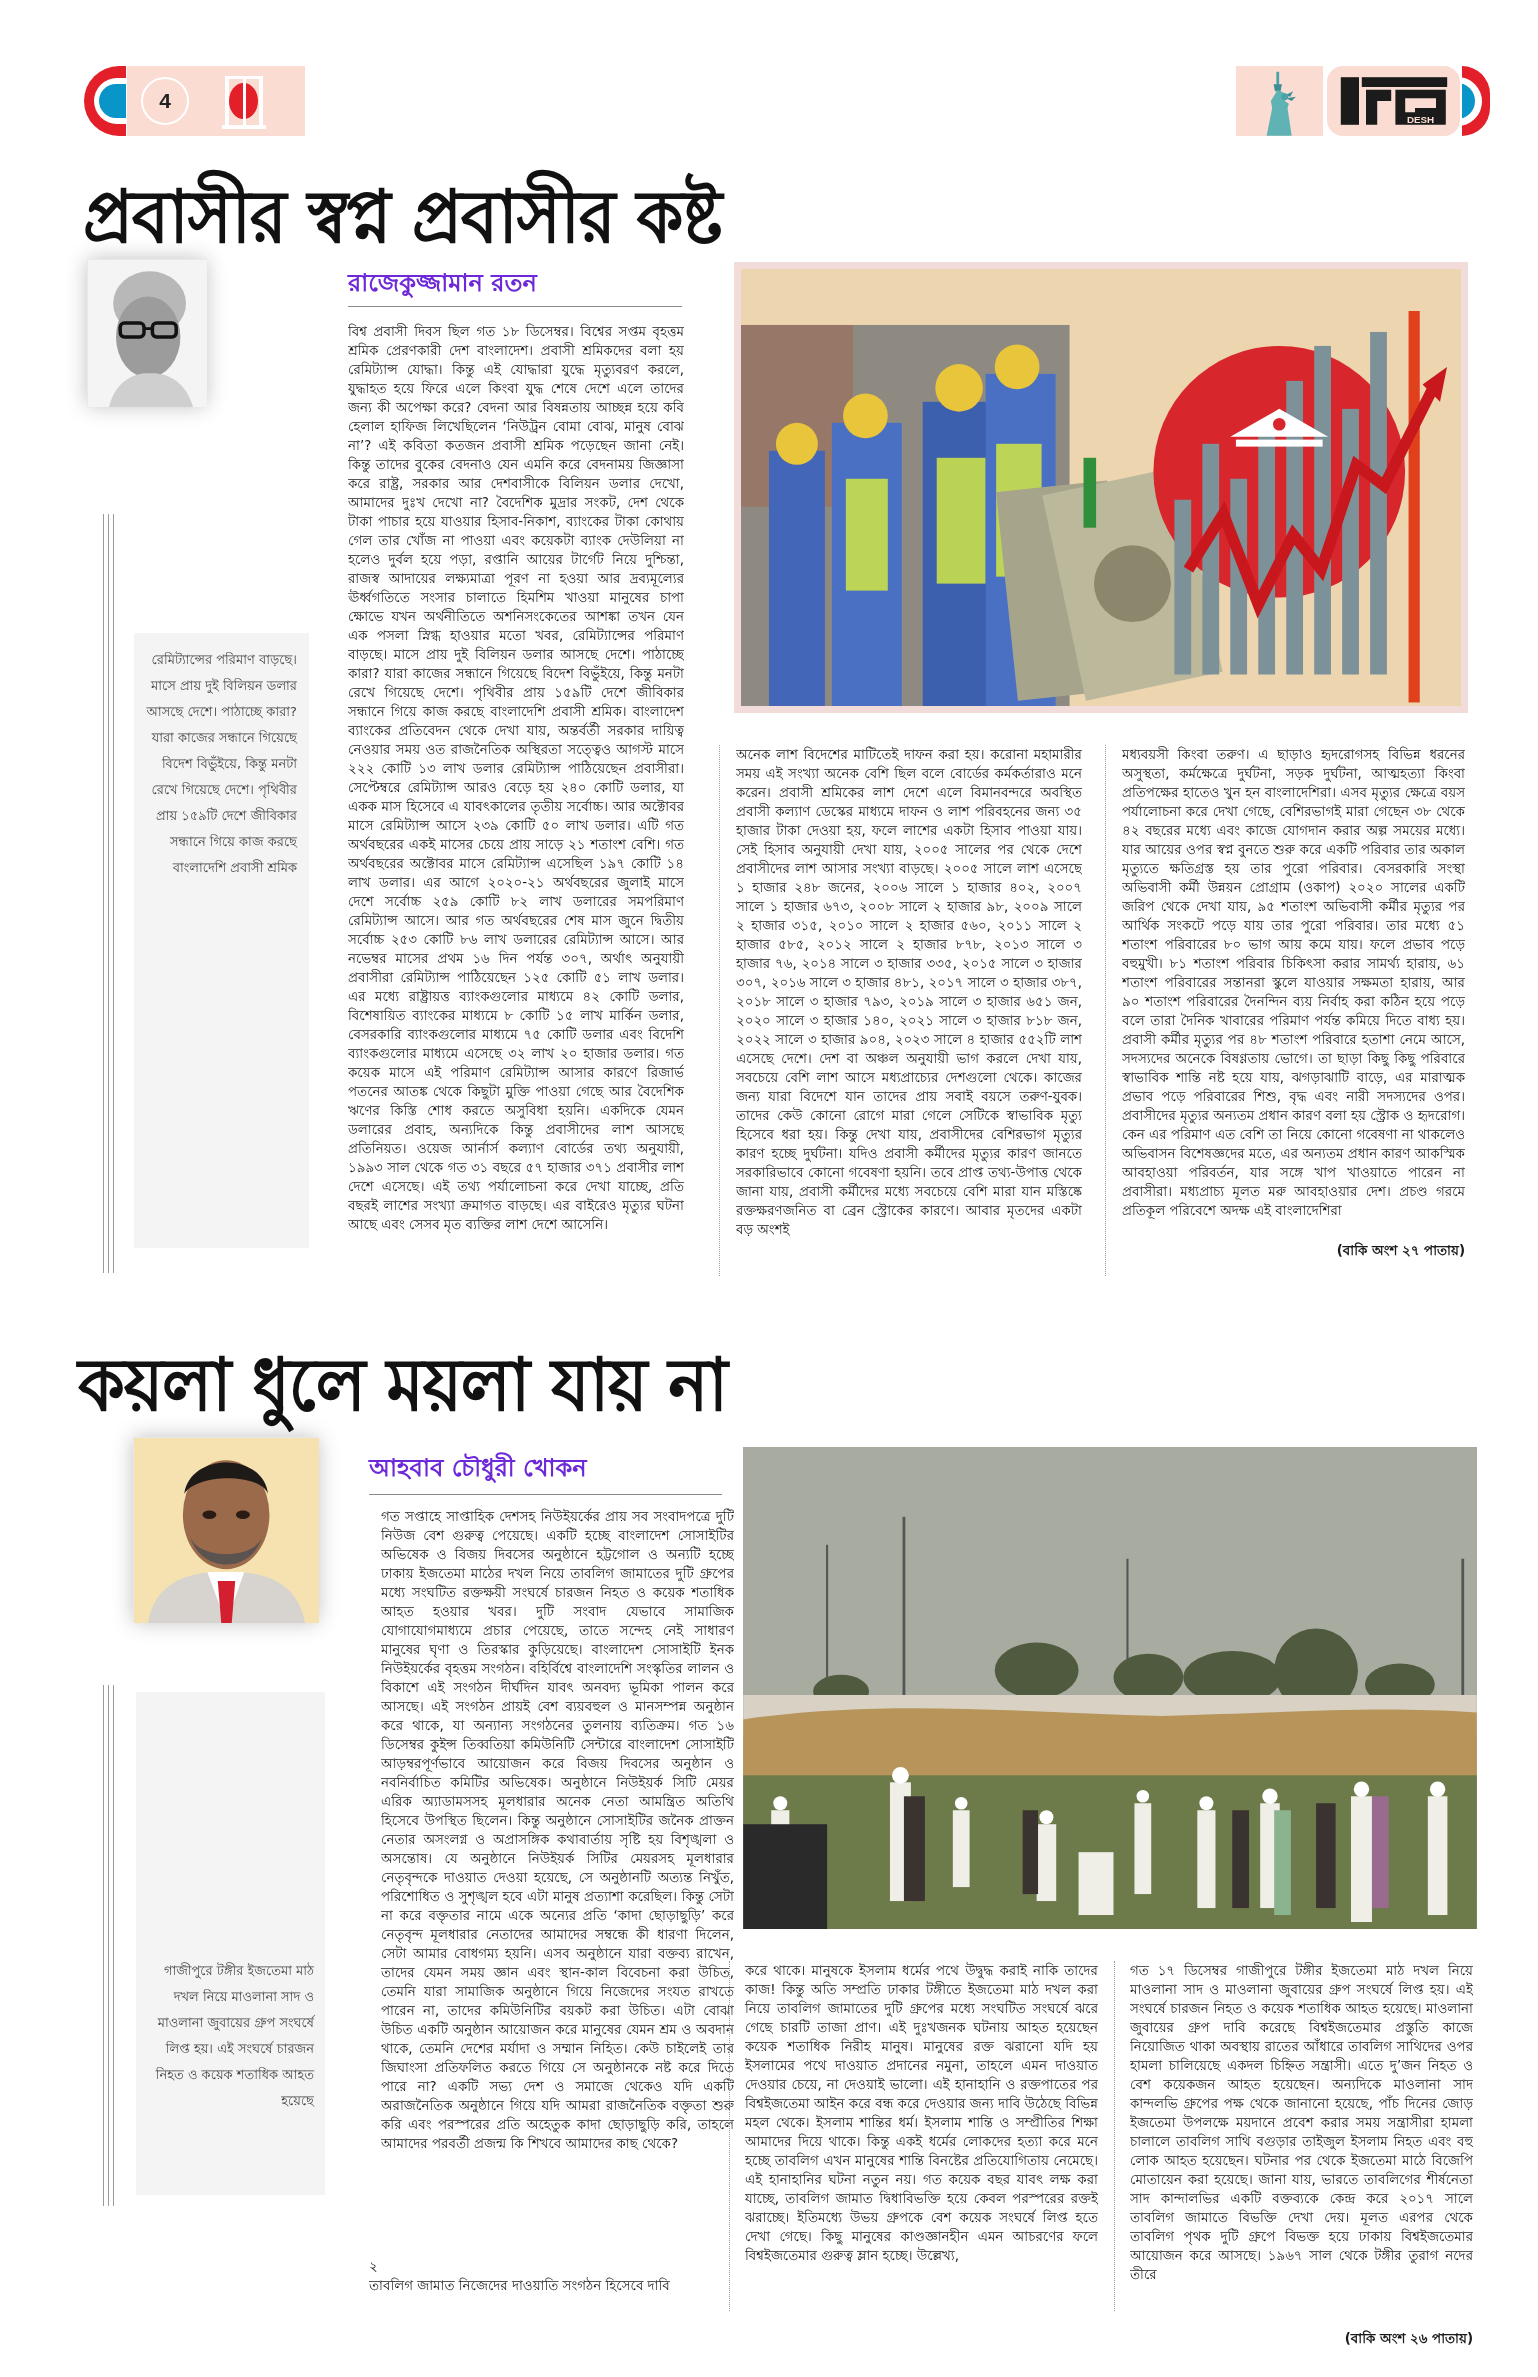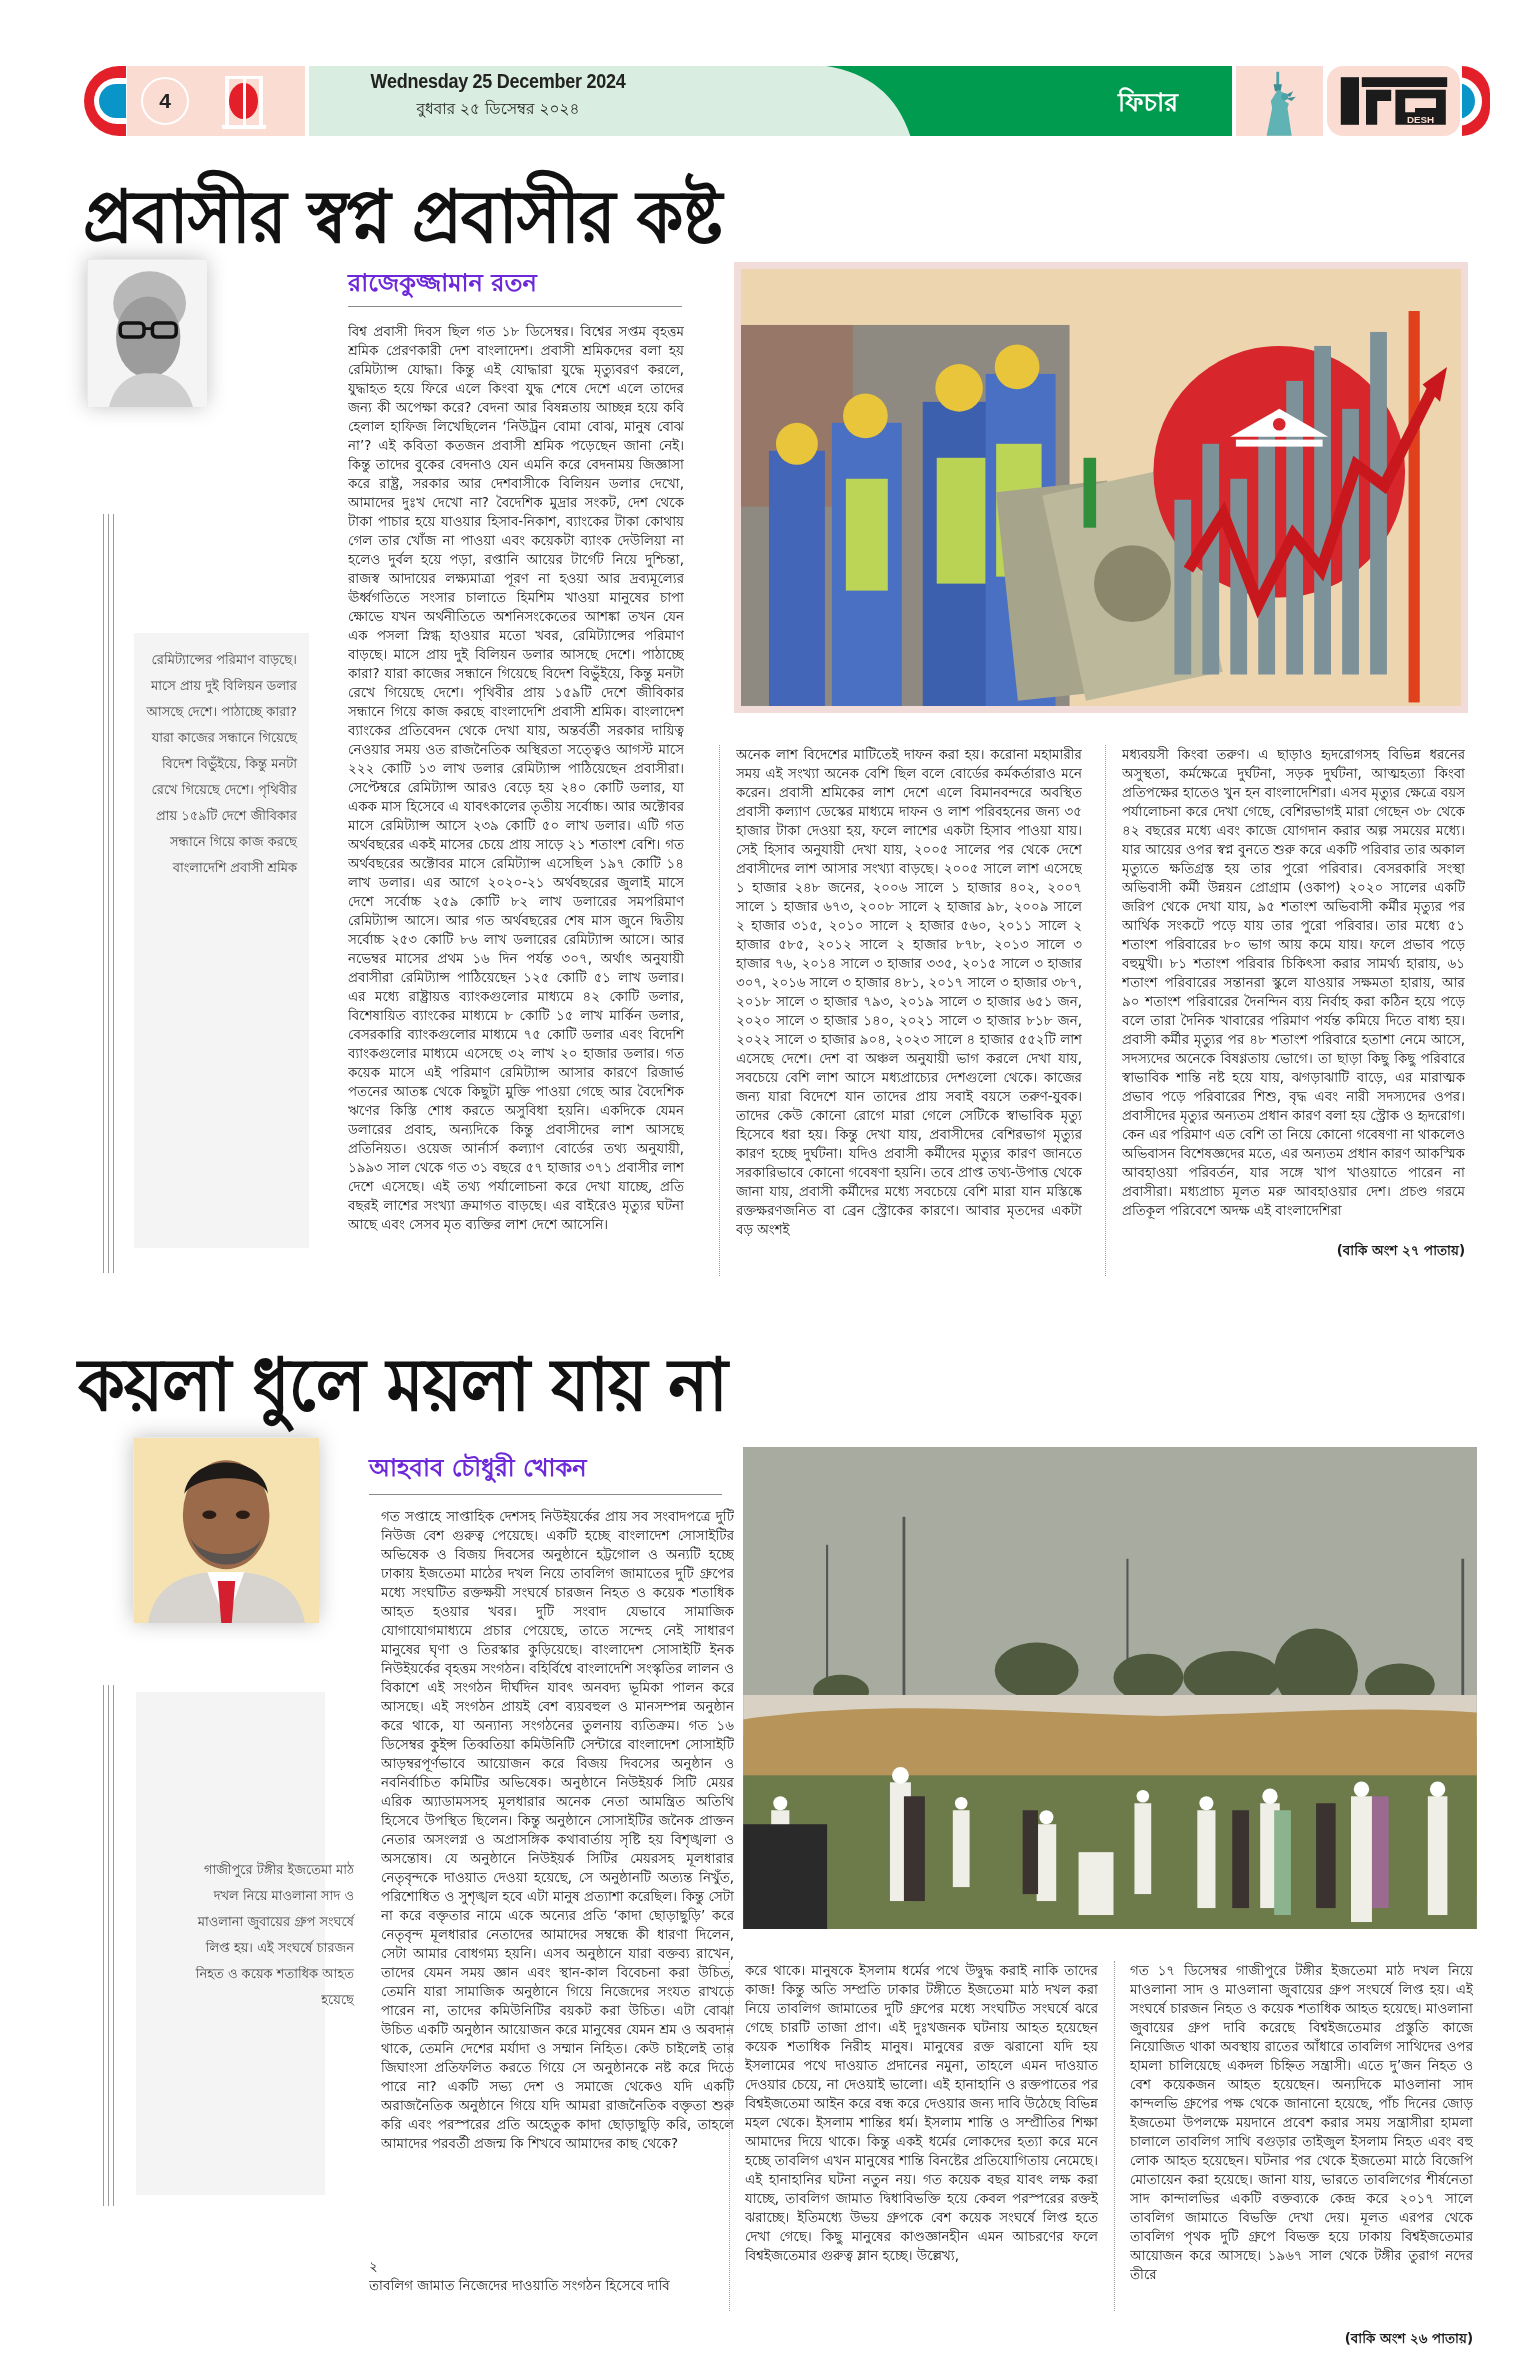--- a/index.html
+++ b/index.html
@@ -86,30 +86,20 @@
       <div class="inner"></div>
     </div>
   <div class="mh-pagebox">
     <div class="mh-pagenum">4</div>
     <div class="mh-lamp">
       <div class="glow"></div>
         <div class="frame"></div>
         <div class="mid"></div>
     </div>
   </div>
-  <div class="mh-datebox">
-    <svg class="mh-green" viewBox="0 0 1320 100" preserveAspectRatio="none">
-      <path d="M 740 0 L 1320 0 L 1320 100 L 860 100 C 840 40, 800 10, 740 0 Z" fill="#009b4f"></path>
-    </svg>
-    <div class="mh-date">
-      <span class="en">Wednesday 25 December 2024</span>
-      <span class="bn">বুধবার ২৫ ডিসেম্বর ২০২৪</span>
-    </div>
-    <div class="mh-section">ফিচার</div>
-  </div>
   <div class="mh-liberty">
     <svg width="87" height="70" viewBox="0 0 125 100">
       <polygon points="58,8 62,8 62,28 58,28" fill="#4aa3a8"></polygon>
       <polygon points="54,26 66,26 64,36 56,36" fill="#3d8f95"></polygon>
       <path d="M60 34 L72 40 L70 50 L76 54 L74 60 L80 100 L44 100 L52 60 L50 50 Z" fill="#5fb3b4"></path>
       <path d="M70 42 L82 36 L78 44 Z M72 46 L86 44 L80 50 Z" fill="#3d8f95"></path>
       <circle cx="70" cy="44" r="5" fill="#4aa3a8"></circle>
     </svg>
   </div>
   <div class="mh-logo">
@@ -235,21 +225,21 @@
 
 <div class="byline by2">আহবাব চৌধুরী খোকন</div>
 <div class="byline-rule rule2"></div>
 
 <div class="pull-lines pull2-lines">
     <span></span>
     <span></span>
     <span></span>
   </div>
 <div class="pull pull2"></div>
-<div class="pull-text" style="left:143px; top:1857px; width:171px;margin-left:40px;">গাজীপুরে টঙ্গীর ইজতেমা মাঠ দখল নিয়ে মাওলানা সাদ ও মাওলানা জুবায়ের গ্রুপ সংঘর্ষে লিপ্ত হয়। এই সংঘর্ষে চারজন নিহত ও কয়েক শতাধিক আহত হয়েছে</div>
+<div class="pull-text" style="left:143px; top:1958px; width:171px;">গাজীপুরে টঙ্গীর ইজতেমা মাঠ দখল নিয়ে মাওলানা সাদ ও মাওলানা জুবায়ের গ্রুপ সংঘর্ষে লিপ্ত হয়। এই সংঘর্ষে চারজন নিহত ও কয়েক শতাধিক আহত হয়েছে</div>
 
 <div class="col a2c1">
   <p>গত সপ্তাহে সাপ্তাহিক দেশসহ নিউইয়র্কের প্রায় সব সংবাদপত্রে দুটি নিউজ বেশ গুরুত্ব পেয়েছে। একটি হচ্ছে বাংলাদেশ সোসাইটির অভিষেক ও বিজয় দিবসের অনুষ্ঠানে হট্টগোল ও অন্যটি হচ্ছে ঢাকায় ইজতেমা মাঠের দখল নিয়ে তাবলিগ জামাতের দুটি গ্রুপের মধ্যে সংঘটিত রক্তক্ষয়ী সংঘর্ষে চারজন নিহত ও কয়েক শতাধিক আহত হওয়ার খবর। দুটি সংবাদ যেভাবে সামাজিক যোগাযোগমাধ্যমে প্রচার পেয়েছে, তাতে সন্দেহ নেই সাধারণ মানুষের ঘৃণা ও তিরস্কার কুড়িয়েছে। বাংলাদেশ সোসাইটি ইনক নিউইয়র্কের বৃহত্তম সংগঠন। বহির্বিশ্বে বাংলাদেশি সংস্কৃতির লালন ও বিকাশে এই সংগঠন দীর্ঘদিন যাবৎ অনবদ্য ভূমিকা পালন করে আসছে। এই সংগঠন প্রায়ই বেশ ব্যয়বহুল ও মানসম্পন্ন অনুষ্ঠান করে থাকে, যা অন্যান্য সংগঠনের তুলনায় ব্যতিক্রম। গত ১৬ ডিসেম্বর কুইন্স তিব্বতিয়া কমিউনিটি সেন্টারে বাংলাদেশ সোসাইটি আড়ম্বরপূর্ণভাবে আয়োজন করে বিজয় দিবসের অনুষ্ঠান ও নবনির্বাচিত কমিটির অভিষেক। অনুষ্ঠানে নিউইয়র্ক সিটি মেয়র এরিক অ্যাডামসসহ মূলধারার অনেক নেতা আমন্ত্রিত অতিথি হিসেবে উপস্থিত ছিলেন। কিন্তু অনুষ্ঠানে সোসাইটির জনৈক প্রাক্তন নেতার অসংলগ্ন ও অপ্রাসঙ্গিক কথাবার্তায় সৃষ্টি হয় বিশৃঙ্খলা ও অসন্তোষ। যে অনুষ্ঠানে নিউইয়র্ক সিটির মেয়রসহ মূলধারার নেতৃবৃন্দকে দাওয়াত দেওয়া হয়েছে, সে অনুষ্ঠানটি অত্যন্ত নিখুঁত, পরিশোধিত ও সুশৃঙ্খল হবে এটা মানুষ প্রত্যাশা করেছিল। কিন্তু সেটা না করে বক্তৃতার নামে একে অন্যের প্রতি ‘কাদা ছোড়াছুড়ি’ করে নেতৃবৃন্দ মূলধারার নেতাদের আমাদের সম্বন্ধে কী ধারণা দিলেন, সেটা আমার বোধগম্য হয়নি। এসব অনুষ্ঠানে যারা বক্তব্য রাখেন, তাদের যেমন সময় জ্ঞান এবং স্থান-কাল বিবেচনা করা উচিত, তেমনি যারা সামাজিক অনুষ্ঠানে গিয়ে নিজেদের সংযত রাখতে পারেন না, তাদের কমিউনিটির বয়কট করা উচিত। এটা বোঝা উচিত একটি অনুষ্ঠান আয়োজন করে মানুষের যেমন শ্রম ও অবদান থাকে, তেমনি দেশের মর্যাদা ও সম্মান নিহিত। কেউ চাইলেই তার জিঘাংসা প্রতিফলিত করতে গিয়ে সে অনুষ্ঠানকে নষ্ট করে দিতে পারে না? একটি সভ্য দেশ ও সমাজে থেকেও যদি একটি অরাজনৈতিক অনুষ্ঠানে গিয়ে যদি আমরা রাজনৈতিক বক্তৃতা শুরু করি এবং পরস্পরের প্রতি অহেতুক কাদা ছোড়াছুড়ি করি, তাহলে আমাদের পরবর্তী প্রজন্ম কি শিখবে আমাদের কাছ থেকে?</p>
 </div>
 <div class="col" style="left:369px; top:2257px; width:353px; height:49px;">
   <p>২</p>
   <p>তাবলিগ জামাত নিজেদের দাওয়াতি সংগঠন হিসেবে দাবি</p>
 </div>
 
 <div class="illus2">

